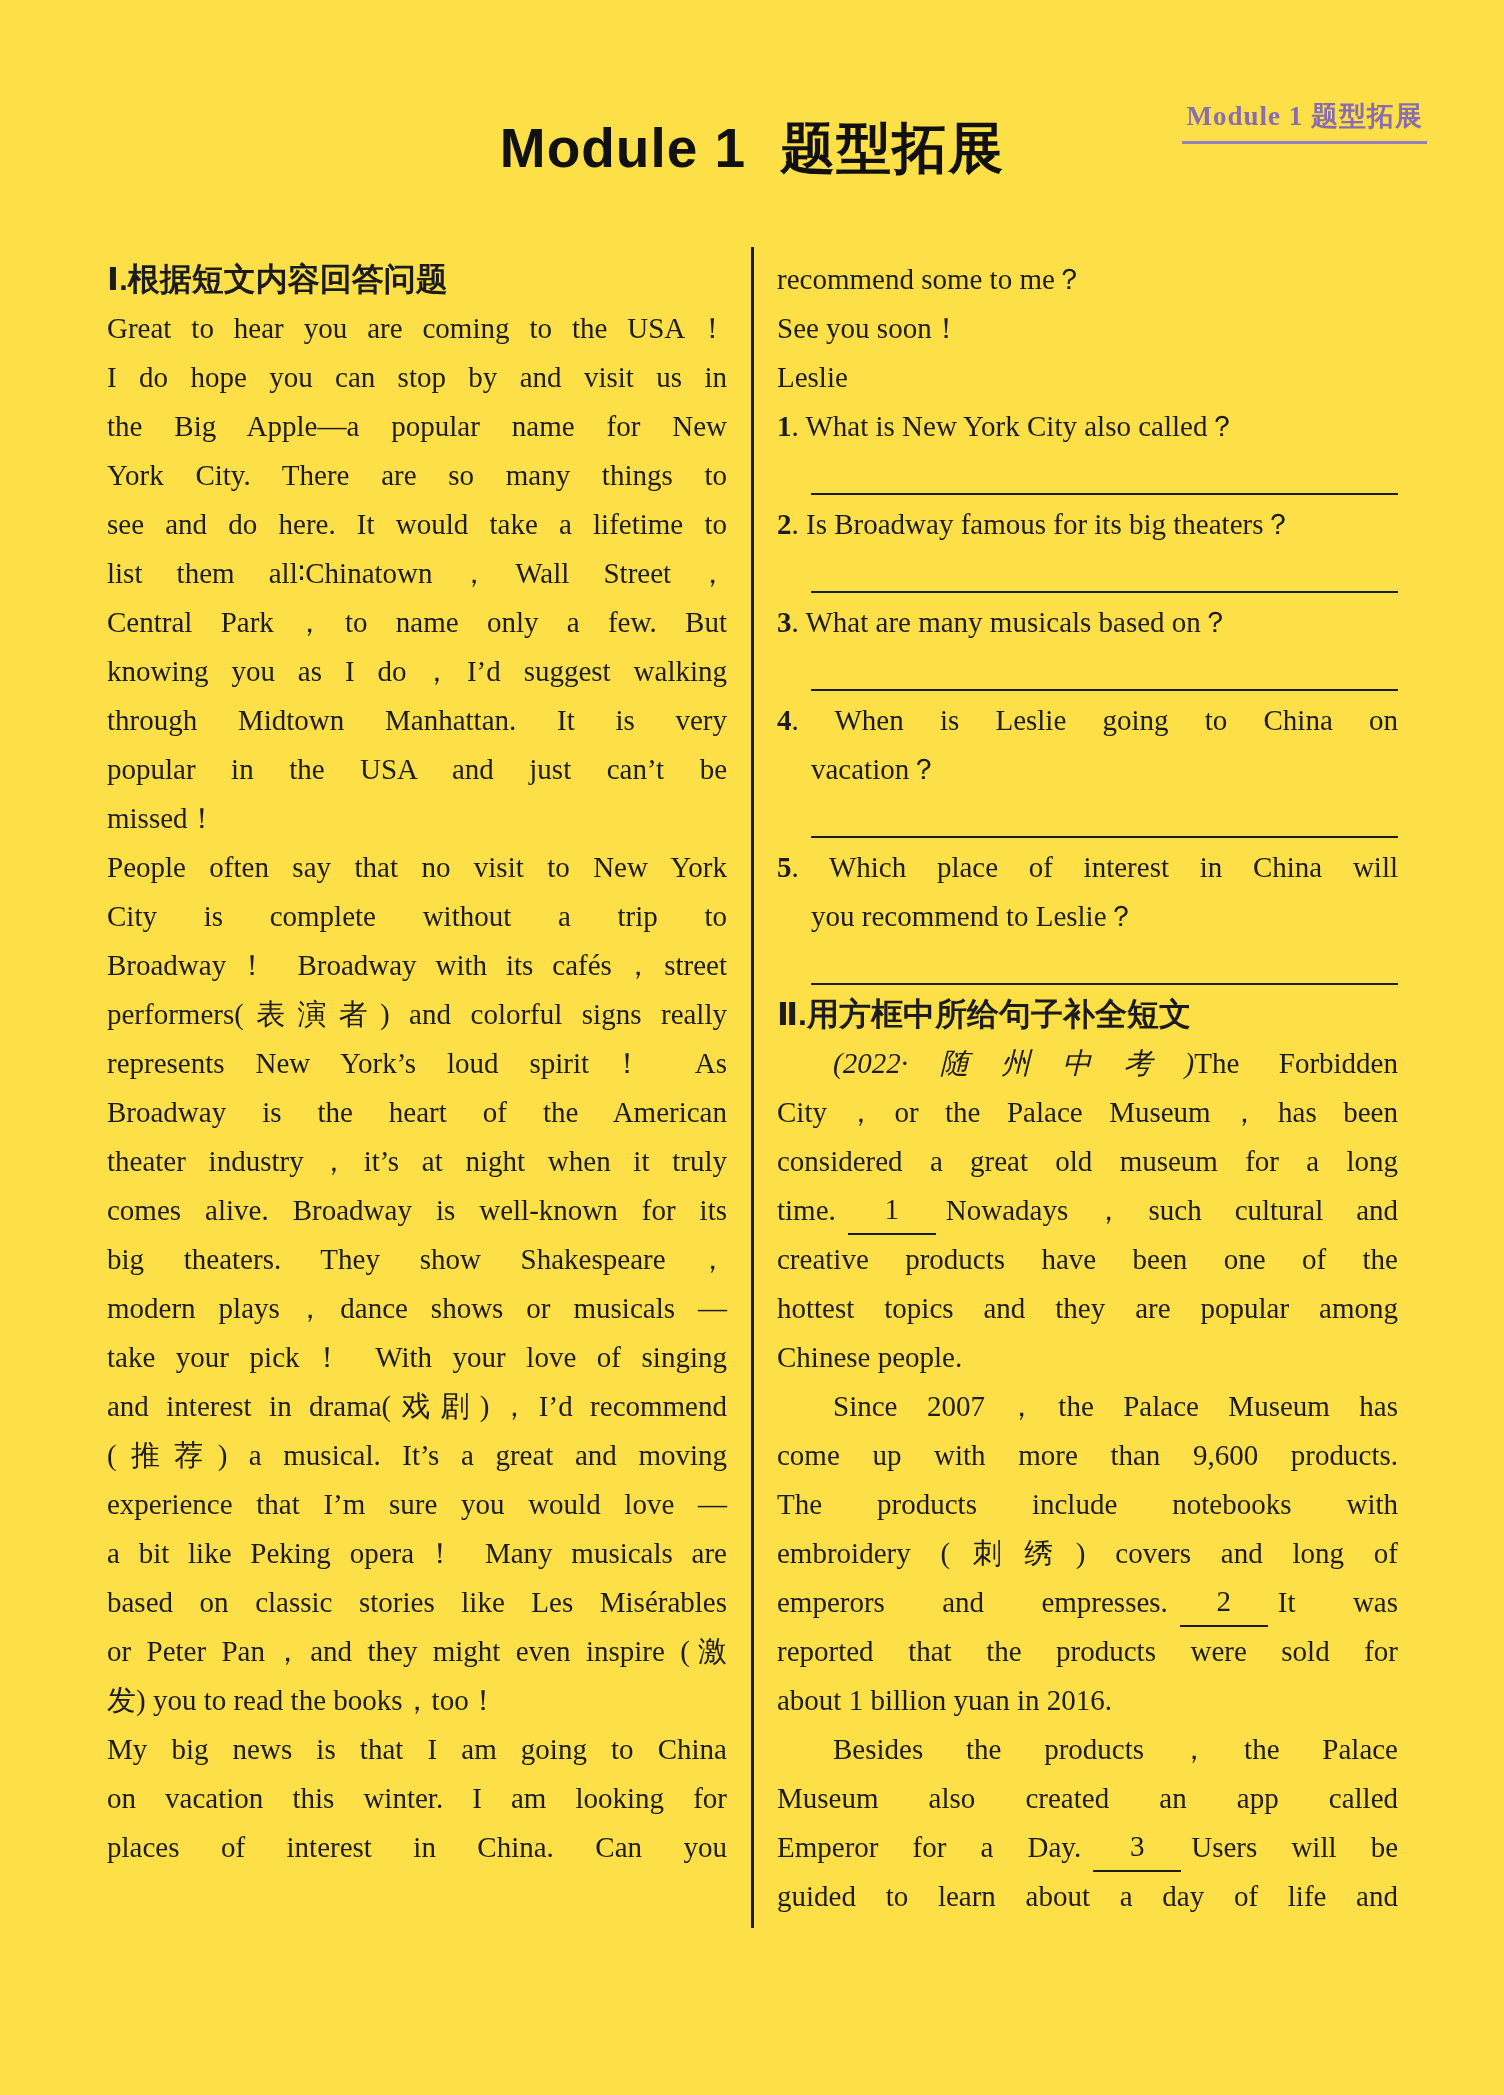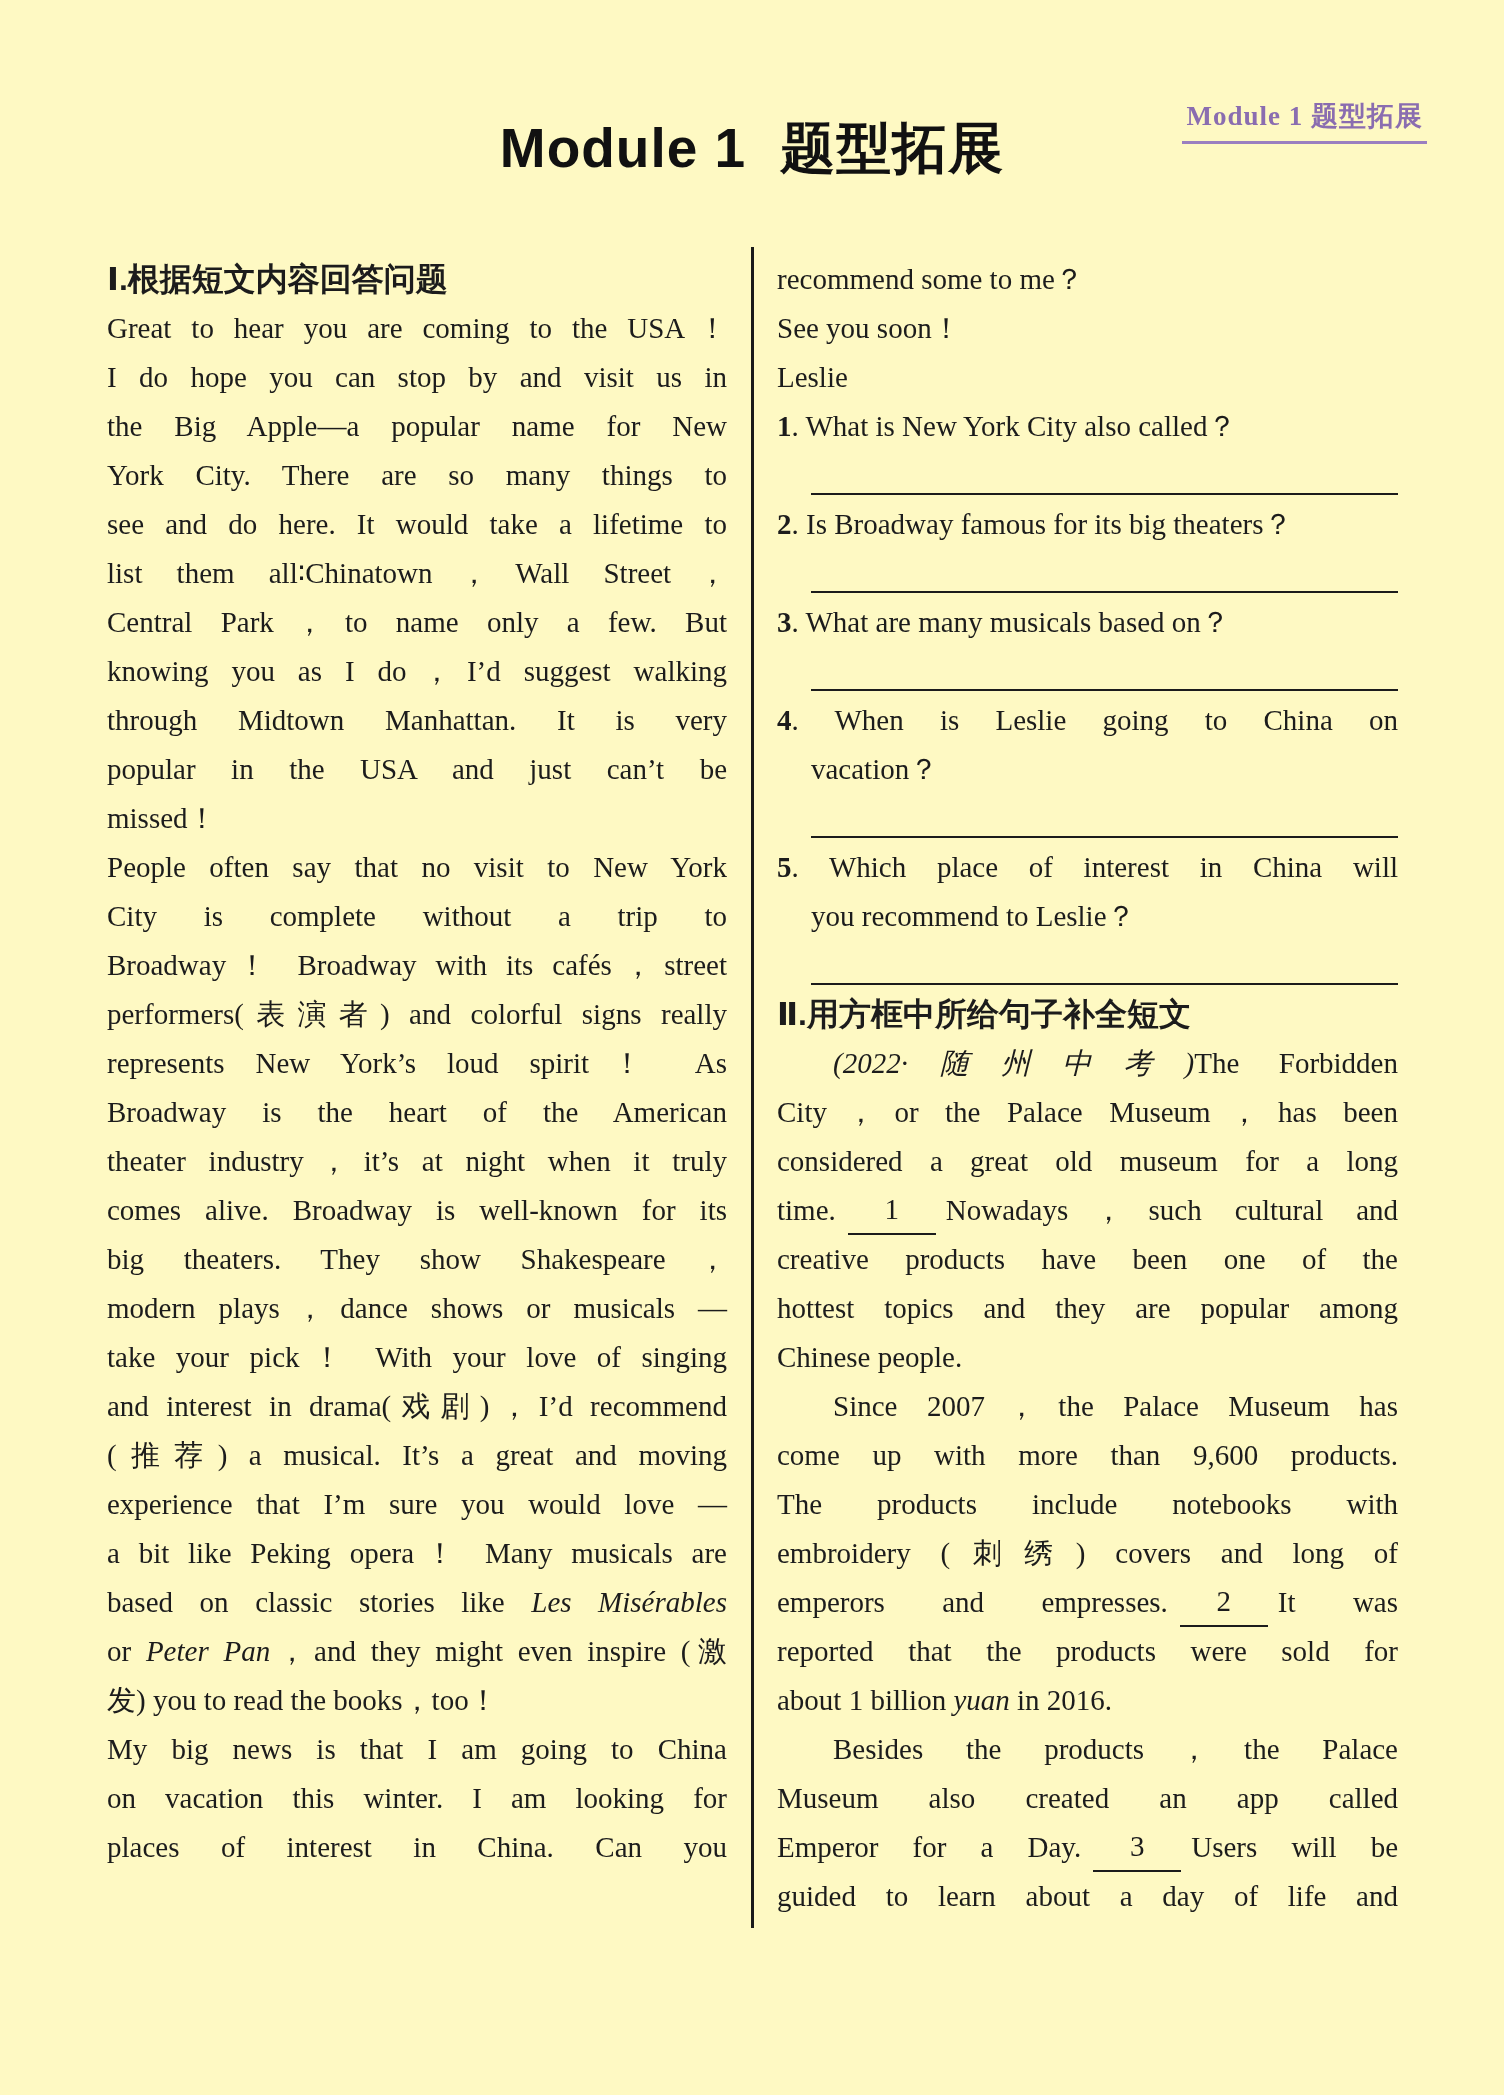--- a/index.html
+++ b/index.html
@@ -1,19 +1,19 @@
 <!DOCTYPE html>
 <html><head>
 <meta charset="utf-8">
 <style>
   html,body{margin:0;padding:0;background:#ffffff;}
   .page{
     position:relative;
     width:1504px;height:2095px;
-    background:#fef9c3;
+    background:#fde047;
     font-family:"Liberation Serif","DejaVu Serif",serif;
     color:#1c1c1c;
     overflow:hidden;
   }
   .corner{
     position:absolute;top:98px;right:77px;
     font-family:"Liberation Serif","DejaVu Serif",serif;
     font-weight:bold;font-size:27px;
     color:#8a6db0;
     padding:0 4px 7px 4px;
@@ -53,21 +53,21 @@
     font-family:"Liberation Sans","DejaVu Sans",sans-serif;
     font-weight:bold;font-size:32px;
   }
   .ind-para{text-indent:56px;}
   .ind-cont{padding-left:34px;}
   .blank .rule{
     height:42px;
     margin-left:34px;
     border-bottom:2px solid #1c1c1c;
   }
-  .seg-i{font-style:italic;}
+  .seg-i{}
   .seg-k{font-style:italic;}
   .seg-b{font-weight:bold;}
   .nb{
     display:inline-block;
     min-width:88px;
     border-bottom:2px solid #1c1c1c;
     text-align:center;text-align-last:center;
     margin:0 10px 0 12px;
     line-height:40px;height:44px;
     vertical-align:bottom;

